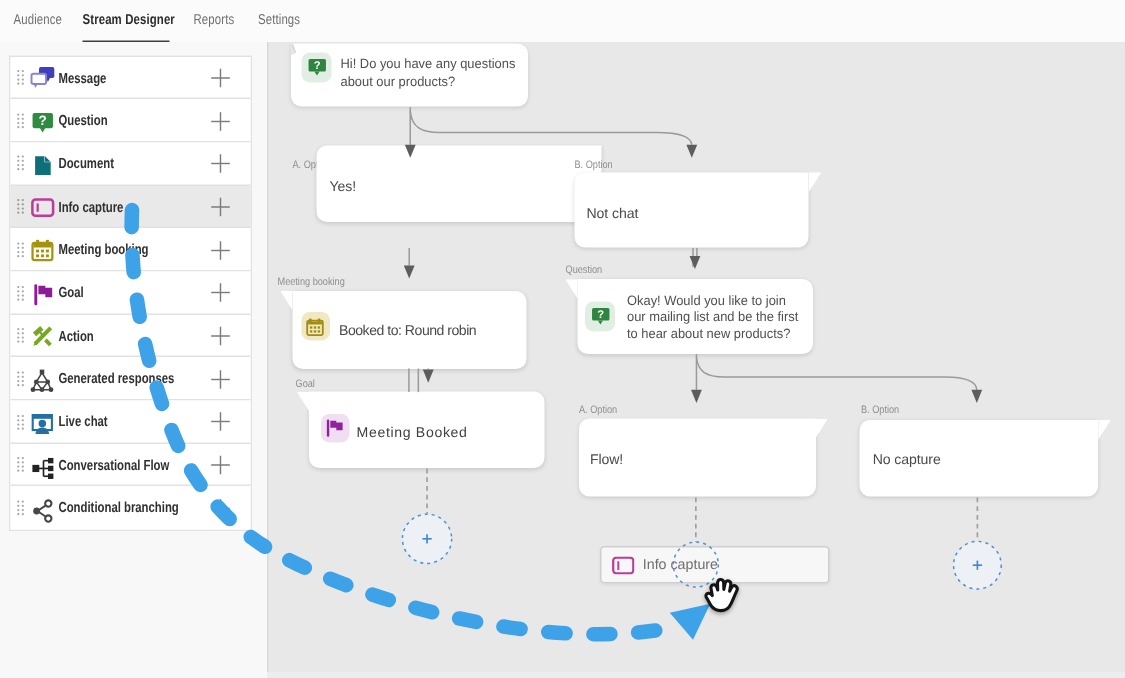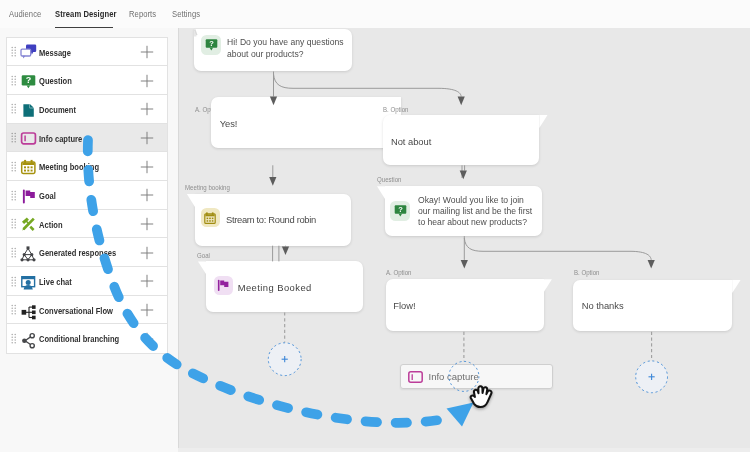--- a/index.html
+++ b/index.html
@@ -447,21 +447,21 @@
 </div>
 
 <div class="optlbl" style="left:195.2px; top:104.6px;">A. Option</div>
 <div class="card" style="left:195.2px; top:97px; width:190px; height:50.6px; border-top-right-radius:0;margin-left:16px;">
   <div class="ctext" style="left:8.5px; top:21px;">Yes!</div>
 </div>
 <div class="tailR" style="left:353.2px; top:114.7px;"></div>
 
 <div class="optlbl" style="left:383.3px; top:104.6px;">B. Option</div>
 <div class="card" style="left:383.3px; top:114.7px; width:156px; height:50.6px; border-top-right-radius:0;">
-  <div class="ctext" style="left:7.7px; top:21px;">Not about</div>
+  <div class="ctext" style="left:7.7px; top:21px;">Not chat</div>
 </div>
 <div class="tailR" style="left:539.3px; top:114.7px;"></div>
 
 <div class="optlbl" style="left:185px; top:182.8px;">Meeting booking</div>
 <div class="card" style="left:195px; top:193.7px; width:156px; height:52px; border-top-left-radius:0;">
   <div class="icbox" style="left:5.5px; top:14.8px; width:19px; height:19px; background:#f0e8c2;">
     <svg width="12" height="12">
         <rect x="2.1" y="0.4" width="1.6" height="2.4" fill="#a08c10"></rect>
         <rect x="7.9" y="0.4" width="1.6" height="2.4" fill="#a08c10"></rect>
         <rect x="0.8" y="1.8" width="10.4" height="9.6" rx="1" fill="none" stroke="#a08c10" stroke-width="1.2"></rect>
@@ -469,21 +469,21 @@
         <g fill="#a08c10">
           <rect x="2.6" y="5.6" width="1.6" height="1.5"></rect>
           <rect x="5.2" y="5.6" width="1.6" height="1.5"></rect>
           <rect x="7.8" y="5.6" width="1.6" height="1.5"></rect>
           <rect x="2.6" y="8.2" width="1.6" height="1.5"></rect>
           <rect x="5.2" y="8.2" width="1.6" height="1.5"></rect>
           <rect x="7.8" y="8.2" width="1.6" height="1.5"></rect>
         </g>
       </svg>
   </div>
-  <div class="ctext" style="left:31px; top:20.7px; letter-spacing:-0.32px;">Stream to: Round robin</div>
+  <div class="ctext" style="left:31px; top:20.7px; letter-spacing:-0.32px;">Booked to: Round robin</div>
 </div>
 <div class="tailL" style="left:186.7px; top:193.7px;"></div>
 
 <div class="optlbl" style="left:376.6px; top:175.4px;">Question</div>
 <div class="card" style="left:385.3px; top:186.3px; width:156.6px; height:49.8px; border-top-left-radius:0;">
   <div class="icbox" style="left:5.2px; top:14.5px; width:20px; height:20px; background:#e1eee3;">
     <svg width="13" height="14">
         <rect x="0.7" y="1.3" width="11.6" height="8.4" rx="1" fill="#2e8540"></rect>
         <polygon points="4.6,9.7 8,9.7 6.3,12.4" fill="#2e8540"></polygon>
         <text x="6.5" y="7.9" font-size="7.5" font-weight="bold" fill="#fff" text-anchor="middle" font-family="Liberation Sans, sans-serif">?</text>
@@ -506,21 +506,21 @@
 <div class="tailL" style="left:198px; top:261.4px;"></div>
 
 <div class="optlbl" style="left:386px; top:268.3px;">A. Option</div>
 <div class="card" style="left:386px; top:279.2px; width:157.5px; height:52.3px; border-top-right-radius:0;">
   <div class="ctext" style="left:7.3px; top:21.3px;">Flow!</div>
 </div>
 <div class="tailR" style="left:543.5px; top:279.2px;"></div>
 
 <div class="optlbl" style="left:573.5px; top:268.3px;">B. Option</div>
 <div class="card" style="left:573.2px; top:279.9px; width:159px; height:51.6px; border-top-right-radius:0;">
-  <div class="ctext" style="left:8.6px; top:20.6px;">No thanks</div>
+  <div class="ctext" style="left:8.6px; top:20.6px;">No capture</div>
 </div>
 <div class="tailR" style="left:732.2px; top:279.9px;"></div>
 
 <div id="node">
   <div class="icbox" style="left:6.8px; top:6.3px; width:15px; height:12px;">
     <svg width="15" height="12">
         <rect x="0.8" y="0.8" width="13.4" height="10.4" rx="2" fill="none" stroke="#bc3d99" stroke-width="1.5"></rect>
         <line x1="4.2" y1="3.2" x2="4.2" y2="9" stroke="#bc3d99" stroke-width="1.3"></line>
       </svg>
   </div>

